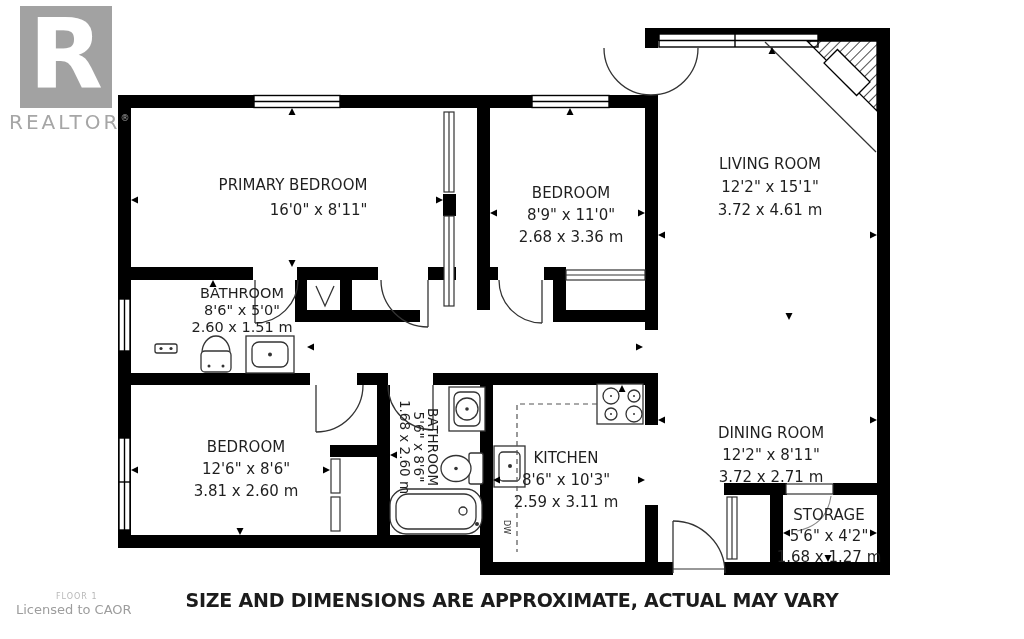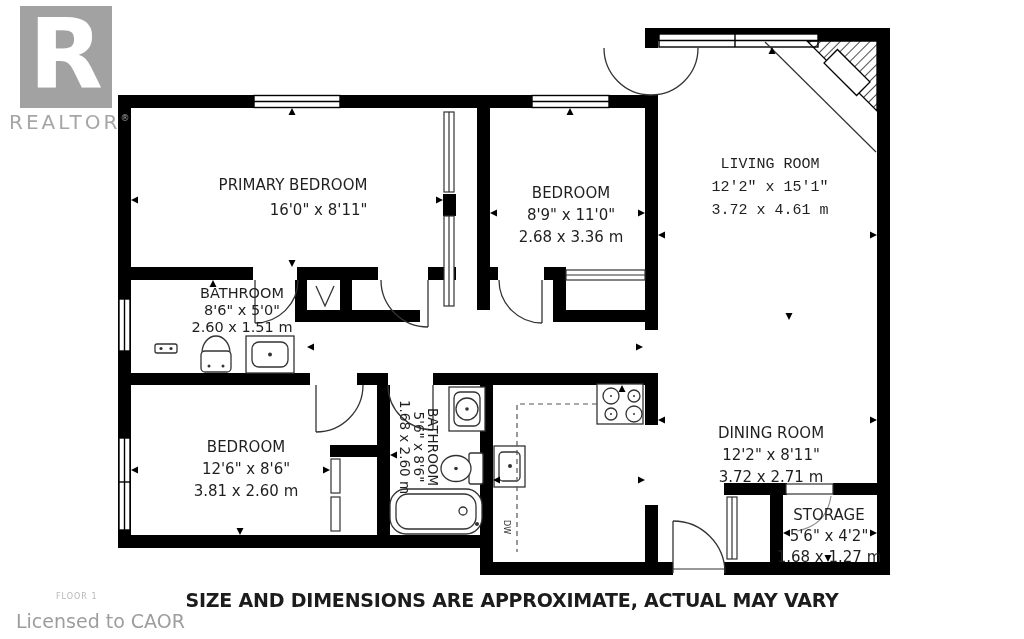--- a/index.html
+++ b/index.html
@@ -14,21 +14,21 @@
   .lbl.lh21{line-height:21px;font-size:15px;}
   .lbl.tight{line-height:17px;font-size:14.5px;}
   .lbl.rot{transform:translate(-50%,-50%) rotate(90deg);line-height:14px;font-size:13.5px;}
   #logo-box{position:absolute;left:14px;top:4px;}
   #logo-text{position:absolute;left:9px;top:110px;font-size:20px;letter-spacing:3px;
              color:#a6a6a6;font-weight:500;}
   #logo-text sup{font-size:9px;letter-spacing:0;}
   #disclaimer{position:absolute;left:50%;top:589px;transform:translateX(-50%);
               font-size:19px;font-weight:700;color:#1c1c1c;letter-spacing:-0.2px;white-space:nowrap;}
   #floor-label{position:absolute;left:30px;top:592px;font-size:8px;color:#b8b8b8;letter-spacing:1px;padding-left:26px;}
-  #license-label{position:absolute;left:16px;top:602px;font-size:19px;color:#9d9d9d;margin-top:8px;}
+  #license-label{position:absolute;left:16px;top:602px;font-size:13px;color:#9d9d9d;}
 </style>
 </head>
 <body>
 
 <div id="stage">
 
   <svg id="plan" width="1024" height="639" viewBox="0 0 1024 639">
     <defs>
       <pattern id="hatch" width="7" height="7" patternTransform="rotate(45)" patternUnits="userSpaceOnUse">
         <line x1="0" y1="0" x2="0" y2="7" stroke="#000" stroke-width="1.4"></line>
@@ -203,21 +203,21 @@
     <span class="rname">PRIMARY BEDROOM</span>
     <span class="imp">16'0" x 8'11"</span>
   </div>
 
   <div class="lbl" style="left:571px;top:215px;">
     <span class="rname">BEDROOM</span>
     <span class="imp">8'9" x 11'0"</span>
     <span class="met">2.68 x 3.36 m</span>
   </div>
 
-  <div class="lbl lh23" style="left:770px;top:187px;font-family:Liberation Mono, monospace;">
+  <div class="lbl lh23" style="left:770px;top:187px;">
     <span class="rname">LIVING ROOM</span>
     <span class="imp">12'2" x 15'1"</span>
     <span class="met">3.72 x 4.61 m</span>
   </div>
 
   <div class="lbl tight" style="left:242px;top:310px;">
     <span class="rname">BATHROOM</span>
     <span class="imp">8'6" x 5'0"</span>
     <span class="met">2.60 x 1.51 m</span>
   </div>
@@ -234,20 +234,25 @@
     <span class="imp">12'6" x 8'6"</span>
     <span class="met">3.81 x 2.60 m</span>
   </div>
 
   <div class="lbl rot" style="left:419px;top:447px;">
     <span class="rname">BATHROOM</span>
     <span class="imp">5'6" x 8'6"</span>
     <span class="met">1.68 x 2.60 m</span>
   </div>
 
+  <div class="lbl" style="left:566px;top:480px;">
+    <span class="rname">KITCHEN</span>
+    <span class="imp">8'6" x 10'3"</span>
+    <span class="met">2.59 x 3.11 m</span>
+  </div>
 
   <div class="lbl lh21" style="left:829px;top:536px;">
     <span class="rname">STORAGE</span>
     <span class="imp">5'6" x 4'2"</span>
     <span class="met">1.68 x 1.27 m</span>
   </div>
 
   <div id="logo-box">
     <svg width="110" height="108">
       <rect x="6" y="2" width="92" height="102" fill="#a2a2a2"></rect>

